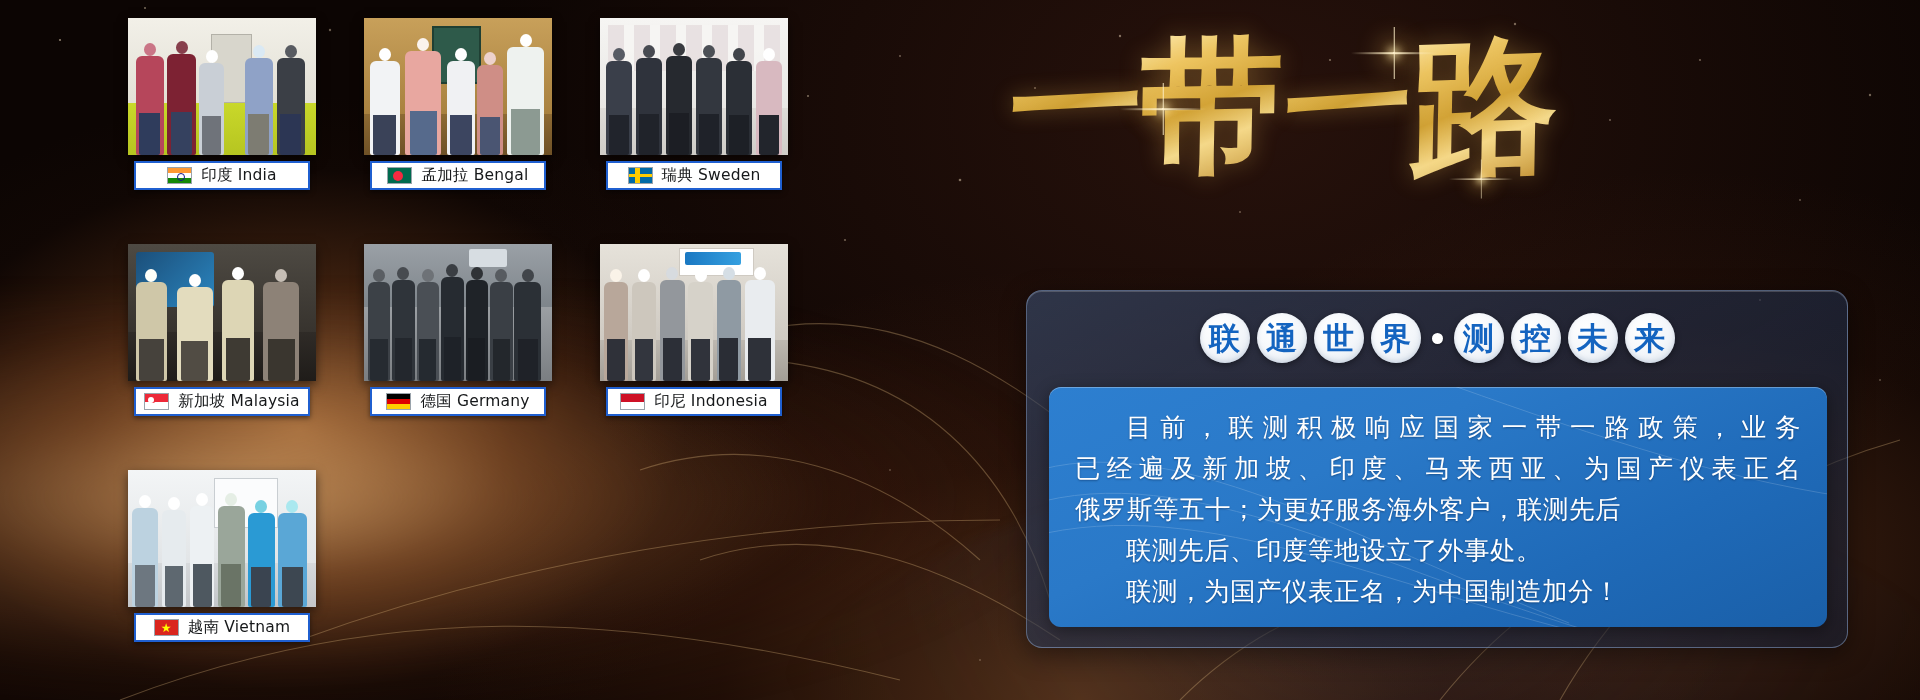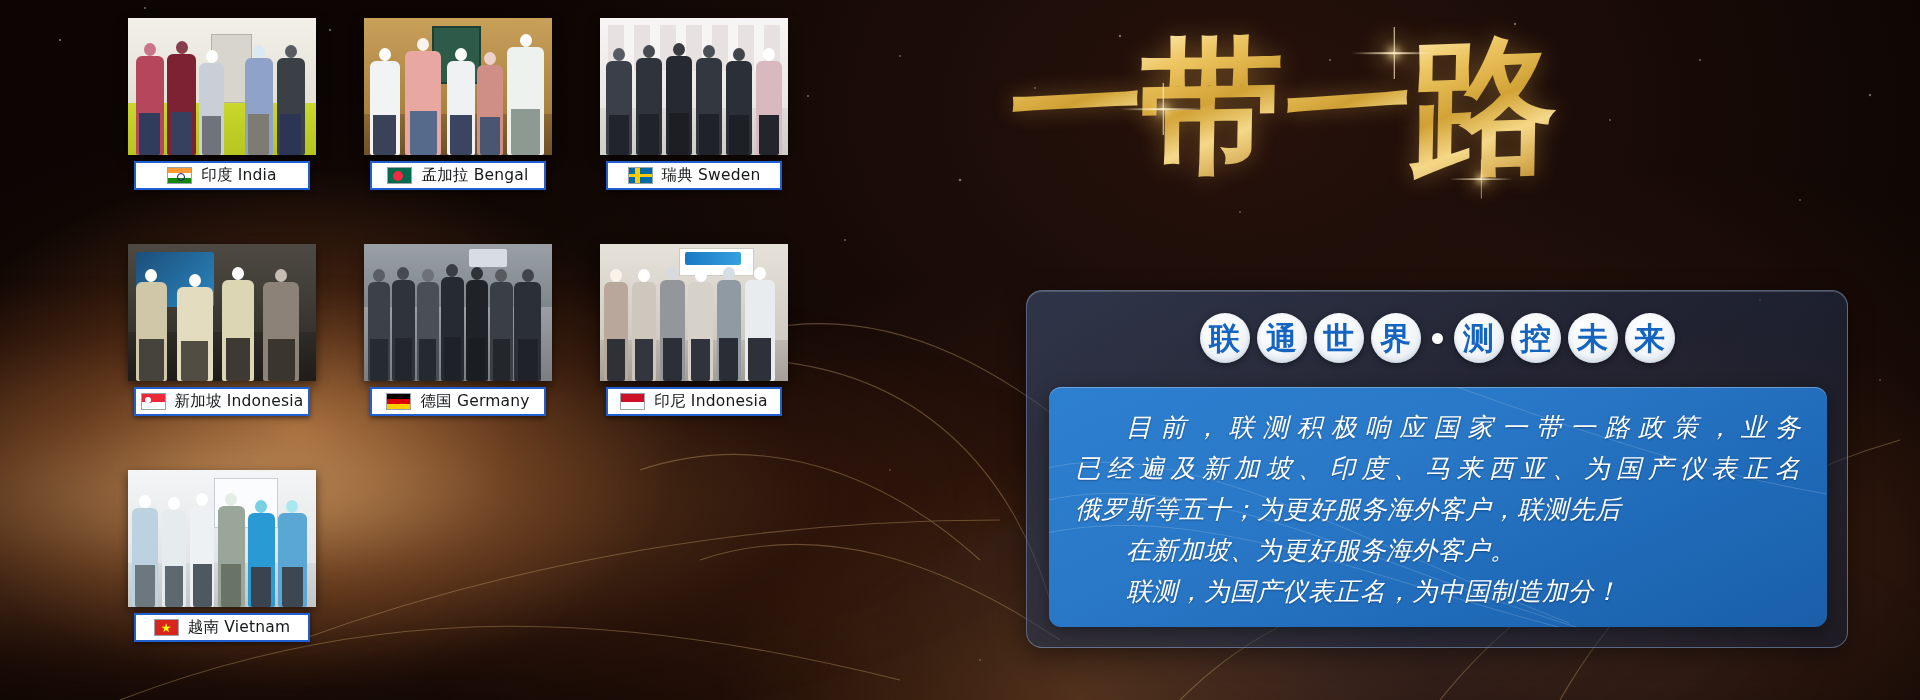--- a/index.html
+++ b/index.html
@@ -276,21 +276,20 @@
   .textbox p {
     position: relative;
     font-size: 25.5px;
     line-height: 41px;
     color: #ffffff;
     text-align: justify;
     text-align-last: justify;
     letter-spacing: 0.5px;
     font-family: "DejaVu Sans", "Liberation Sans", sans-serif;
     text-shadow: 0 1px 2px rgba(0,30,70,0.45);
-    font-style: italic;
   }
   .textbox p.l1 { text-indent: 2em; text-align-last: justify; }
   .textbox p.l3 { text-align-last: left; }
   .textbox p.l4 { text-indent: 2em; text-align-last: left; }
 </style>
 </head>
 <body>
 
 <div class="stage">
 
@@ -456,21 +455,21 @@
                 <div class="legs" style="background:#3e3a33"></div>
               </div>
             <div class="person" style="left:72%;width:19%;height:84%;background:#8d8277">
                 <div class="legs" style="background:#3a362f"></div>
               </div>
           </div>
         </div>
       </div>
       <div class="label">
         <span class="flag f-singapore"></span>
-        <span class="txt">新加坡 Indonesia</span>
+        <span class="txt">新加坡 Malaysia</span>
       </div>
     </div>
 
     <div class="cell">
       <div class="photo">
         <div class="ph-inner" style="background:#8f9499">
           <div class="ph-wall" style="height:46%;background:linear-gradient(#9aa0a6,#7e858b)"></div>
           <div class="ph-floor" style="height:54%;background:linear-gradient(#9b9fa3,#7a7e82)"></div>
           <div style="position:absolute;left:56%;top:4%;width:20%;height:13%;background:#d7dde2;border-radius:2px"></div>
           <div class="people">
@@ -606,18 +605,18 @@
         <g fill="none" stroke="#ffffff" stroke-width="1" opacity="0.45">
           <path d="M-20 86 C 120 40, 300 150, 520 236"></path>
           <path d="M-20 118 C 140 70, 320 180, 560 250"></path>
           <path d="M-20 150 C 160 104, 340 206, 600 262"></path>
           <path d="M380 -10 C 520 40, 660 90, 798 110"></path>
         </g>
       </svg>
       <p class="l1">目前，联测积极响应国家一带一路政策，业务</p>
       <p class="l2">已经遍及新加坡、印度、马来西亚、为国产仪表正名</p>
       <p class="l3">俄罗斯等五十；为更好服务海外客户，联测先后</p>
-      <p class="l4">在新加坡、为更好服务海外客户。</p>
+      <p class="l4">联测先后、印度等地设立了外事处。</p>
       <p class="l4">联测，为国产仪表正名，为中国制造加分！</p>
     </div>
   </div>
 
 </div>
 
 </body></html>

